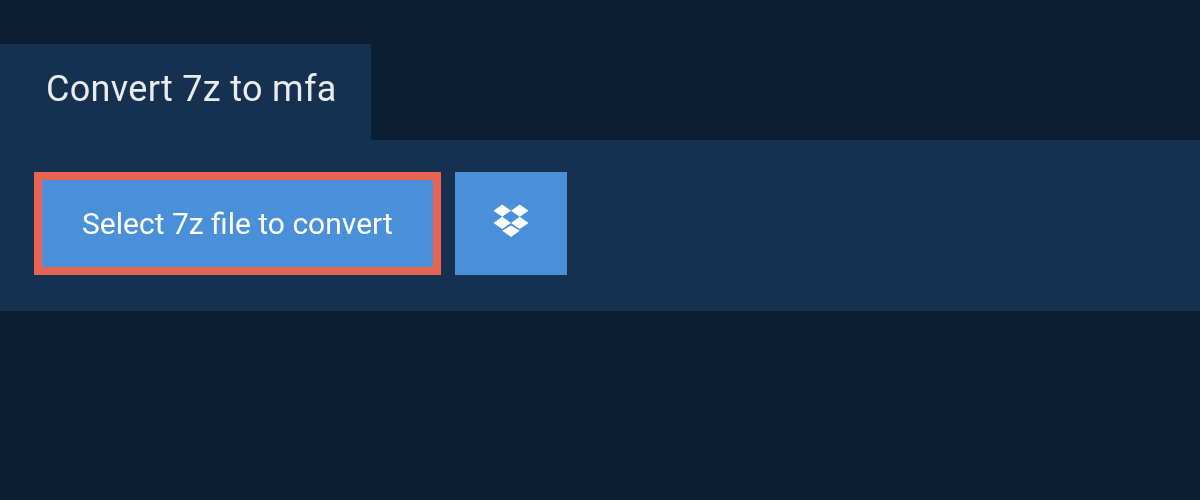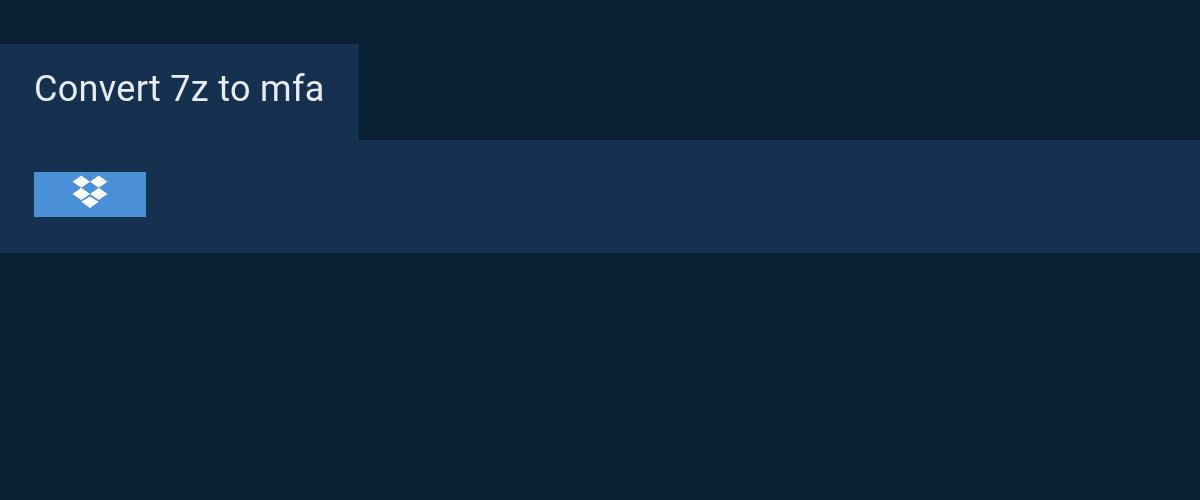--- a/index.html
+++ b/index.html
@@ -18,20 +18,21 @@
       background: #15314f;
       display: inline-block;
       padding: 24px 34px 30px 34px;
       margin-top: 44px;
     }
     .page-title {
       color: #e8ecef;
       font-size: 36px;
       font-weight: 400;
       letter-spacing: 0.3px;
+      margin-left: 12px;
     }
     .main-panel {
       background: #15314f;
       padding: 32px 34px 36px 34px;
       width: 100%;
     }
     .button-row {
       display: flex;
       gap: 14px;
     }
@@ -67,20 +68,23 @@
 <body>
 
 
 
 <div class="page-title-wrap">
   <h1 class="page-title">Convert 7z to mfa</h1>
 </div>
 
 <div class="main-panel">
   <div class="button-row">
+    <button class="select-file-btn">
+      <span>Select 7z file to convert</span>
+    </button>
     <button class="dropbox-btn">
       <span>
         <svg viewBox="0 0 48 48">
           <path d="M14 4 L24 11 L14 18 L4 11 Z M34 4 L44 11 L34 18 L24 11 Z M4 25 L14 18 L24 25 L14 32 Z M24 25 L34 18 L44 25 L34 32 Z M14 34 L24 28 L34 34 L24 41 Z"></path>
         </svg>
       </span>
     </button>
   </div>
 </div>
 

